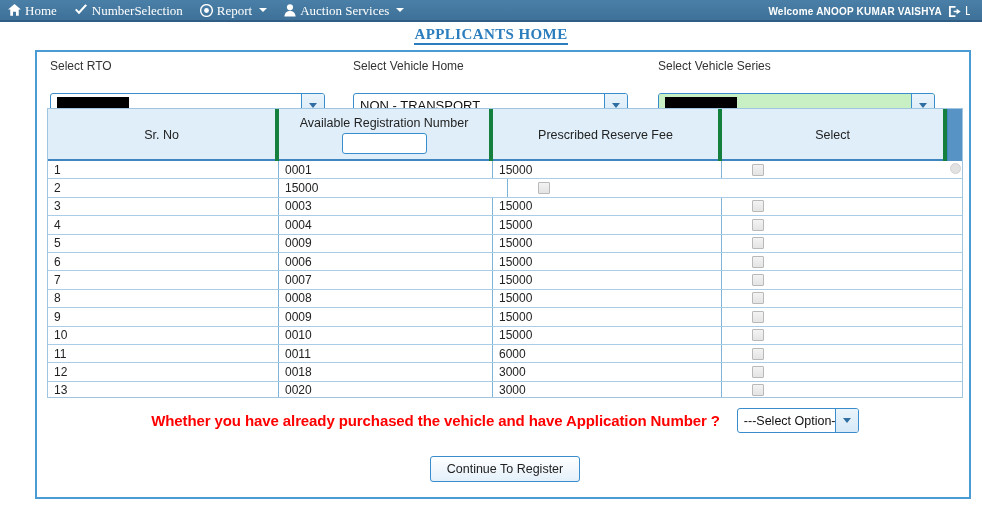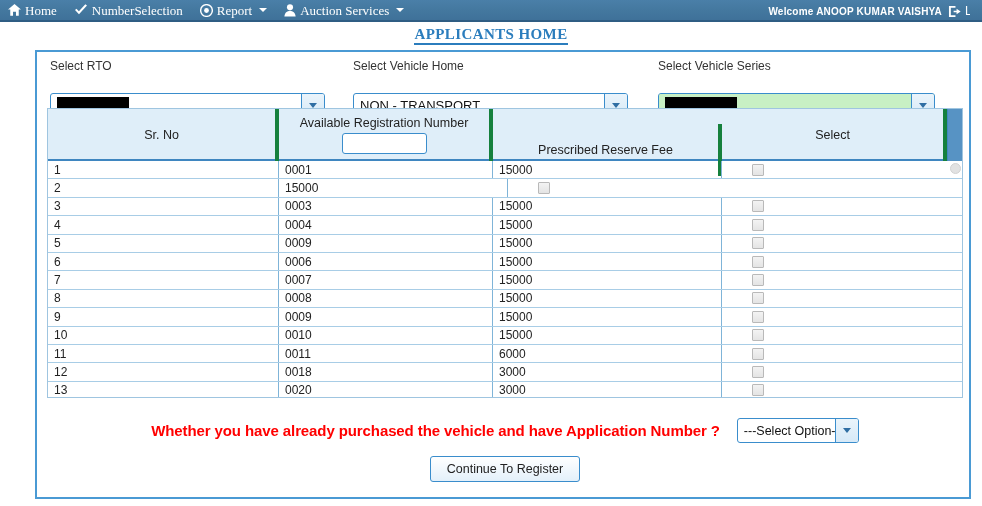--- a/index.html
+++ b/index.html
@@ -158,21 +158,21 @@
     border-radius: 1px;
   }
   .scroll-thumb {
     position: absolute; right: 1px; top: 2px;
     width: 11px; height: 11px; border-radius: 50%;
     background: #e2e2e2; border: 1px solid #d2d2d2;
   }
 
   
   .question-row {
-    position: absolute; left: 0; top: 366px; width: 936px;
+    position: absolute; left: 0; top: 356px; width: 936px;
     display: flex; align-items: center; justify-content: center;
   }
   .question-text {
     color: #ff0000; font-size: 15px; font-weight: bold;
     font-family: "Liberation Sans", sans-serif;
     letter-spacing: -.1px;
   }
   .opt-select { width: 122px; margin-left: 17px; }
   .opt-select .sel-value { font-size: 12.5px; }
 
@@ -301,21 +301,21 @@
   <div class="grid-wrap">
 
     <div class="grid-head">
       <div class="gh" style="width:231px;">
         <span>Sr. No</span>
       </div>
       <div class="gh" style="width:214px;">
         <span>Available Registration Number</span>
         <input class="gh-search" type="text" placeholder="" style="">
       </div>
-      <div class="gh" style="width:229px;margin-top:15px;">
+      <div class="gh" style="width:229px;">
         <span>Prescribed Reserve Fee</span>
       </div>
       <div class="gh" style="width:225px;">
         <span>Select</span>
       </div>
       <div class="scroll-head"></div>
     </div>
 
     <div class="grid-body" id="grid-body">
       <div class="row">

